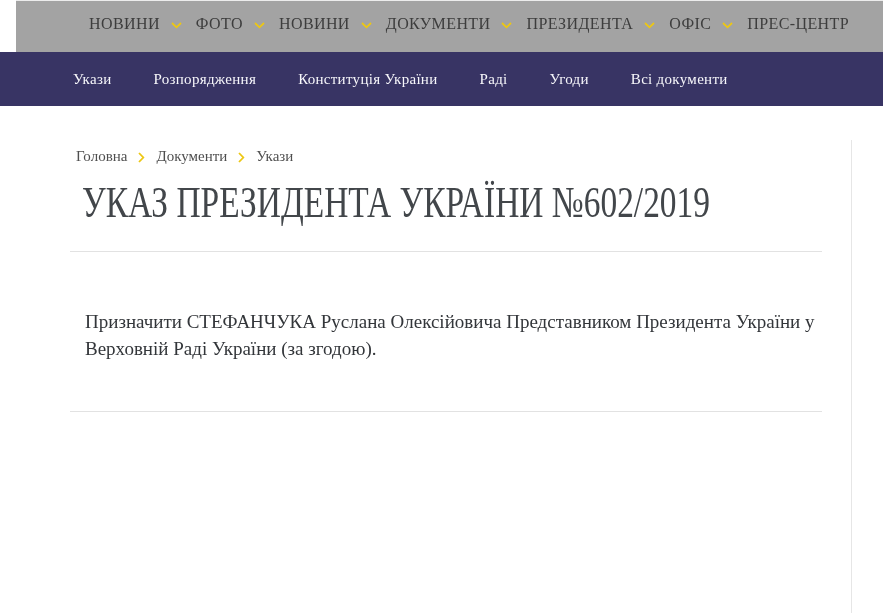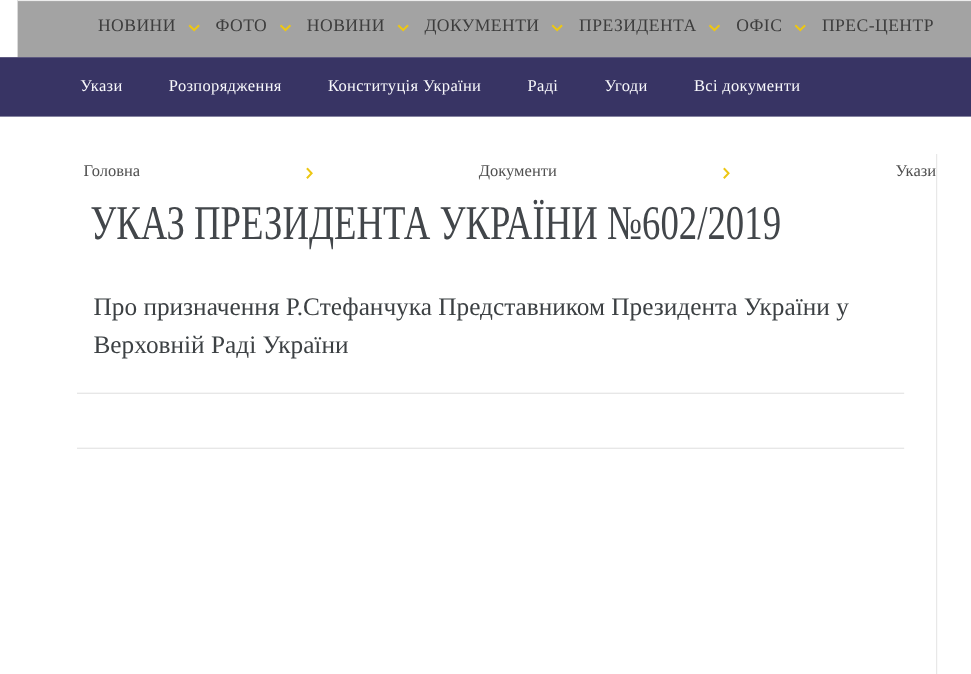--- a/index.html
+++ b/index.html
@@ -64,21 +64,20 @@
   }
 
   .breadcrumb {
     padding-top: 8px;
     margin-left: 6px;
     display: flex;
     align-items: center;
     gap: 11px;
     font-size: 15px;
     color: #4f4f4f;
-    justify-content: space-between;
   }
   .breadcrumb .crumb { cursor: pointer; }
   .breadcrumb .sep { margin-top: 2px; }
 
   h1.doc-title {
     margin: 16px 0 0 12px;
     font-size: 44px;
     font-weight: 400;
     line-height: 44px;
     color: #42464a;
@@ -179,24 +178,24 @@
         </svg>
       <span class="crumb">Документи</span>
       <svg class="sep" width="7" height="11" viewBox="0 0 7 11">
           <polyline points="1,1 5.3,5.5 1,10" fill="none" stroke="#edc713" stroke-width="1.8"></polyline>
         </svg>
       <span class="crumb">Укази</span>
     </div>
 
     <h1 class="doc-title">УКАЗ ПРЕЗИДЕНТА УКРАЇНИ №602/2019</h1>
 
-    <h2 class="doc-subtitle">Про призначення Р.Стефанчука Представником Президента України у
-Верховній Раді України</h2>
 
     <hr class="rule">
 
     <div class="article">
+      <p class="decree-text">Призначити СТЕФАНЧУКА Руслана Олексійовича Представником Президента України у
+Верховній Раді України (за згодою).</p>
     </div>
 
     <hr class="rule rule-bottom">
 
   </main>
 </div>
 
 </body></html>

